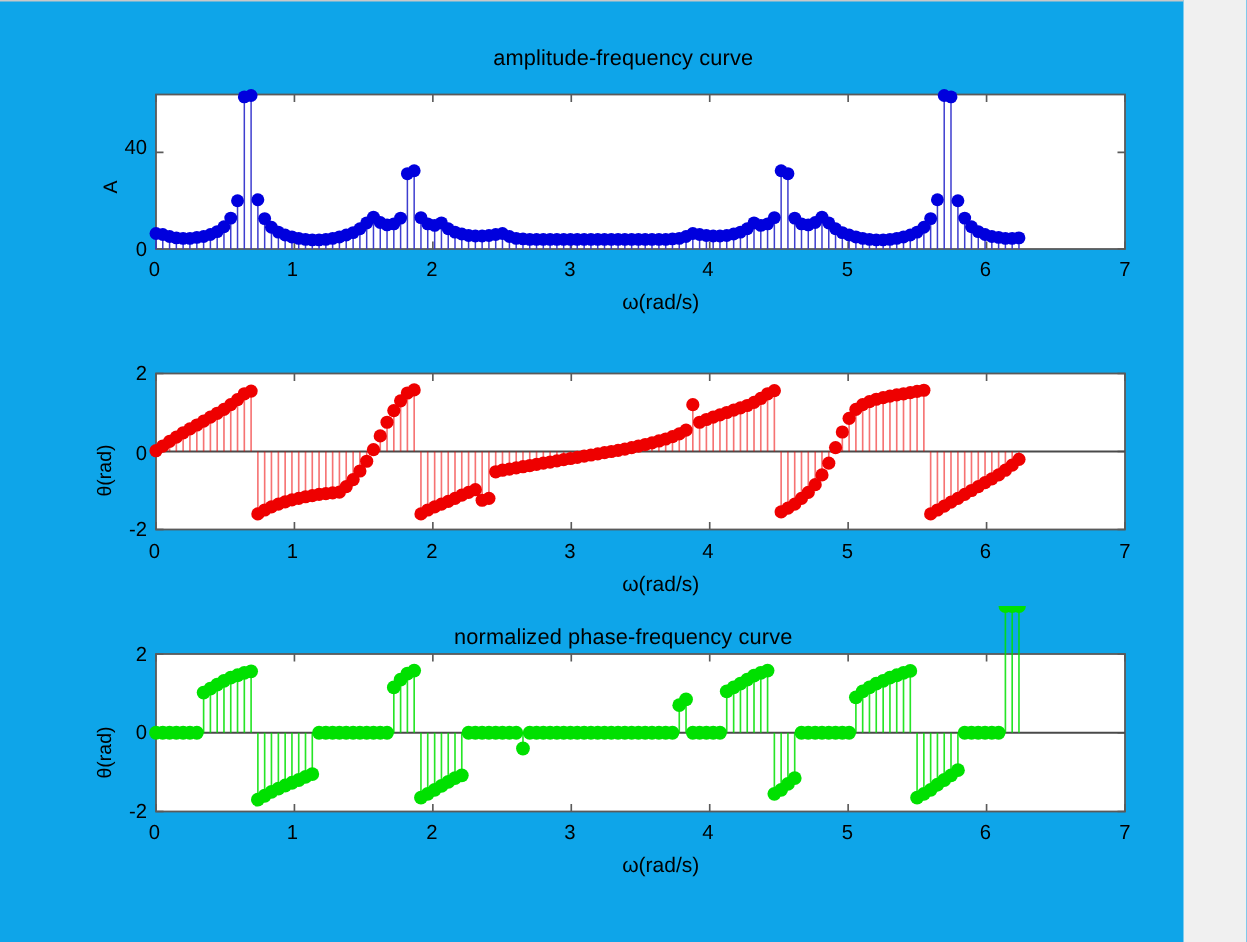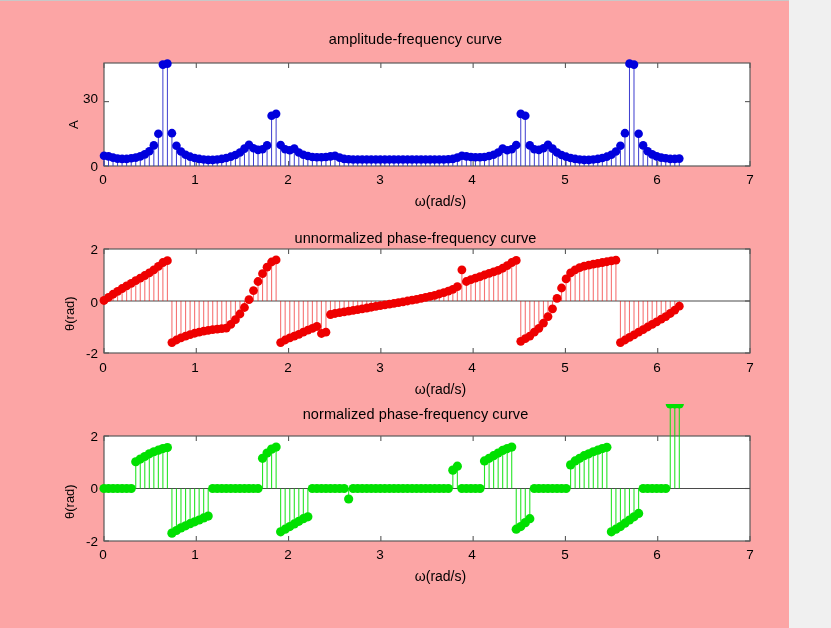--- a/index.html
+++ b/index.html
@@ -5,21 +5,21 @@
   html,body{margin:0;padding:0;}
   body{
     width:831px;height:628px;
     background:#f0f0f0;
     font-family:"Liberation Sans",sans-serif;
     overflow:hidden;
     position:relative;
   }
   #figure{
     position:absolute;left:0;top:0;width:789px;height:628px;
-    background:#fca5a5;
+    background:#0ea5e9;
     border-top:1px solid #c8c8c8;
     box-sizing:border-box;
   }
   .panel{position:absolute;left:0;width:831px;}
   .plot-title{
     position:absolute;width:831px;text-align:center;
     font-size:14.5px;color:#000;letter-spacing:0.1px;
   }
   .axes-svg{position:absolute;left:0;top:0;}
   .axlabel-x{
@@ -41,21 +41,21 @@
   .tl-y{transform:translateY(-50%);text-align:right;}
 </style>
 </head>
 <body>
 
 <div id="figure">
 
   <div class="panel" style="top:0;height:215px;">
     <div class="plot-title" style="top:30px;">amplitude-frequency curve</div>
     <div class="axlabel-y" style="left:66px;top:128px;">A</div>
-    <div class="ticklabel tl-y" style="left:80px;top:97px;width:18px;">30</div>
+    <div class="ticklabel tl-y" style="left:80px;top:97px;width:18px;">40</div>
     <div class="ticklabel tl-y" style="left:80px;top:165px;width:18px;">0</div>
     <div class="ticklabel tl-x" style="left:103px;top:171px;">0</div>
     <div class="ticklabel tl-x" style="left:195px;top:171px;">1</div>
     <div class="ticklabel tl-x" style="left:288px;top:171px;">2</div>
     <div class="ticklabel tl-x" style="left:380px;top:171px;">3</div>
     <div class="ticklabel tl-x" style="left:472px;top:171px;">4</div>
     <div class="ticklabel tl-x" style="left:565px;top:171px;">5</div>
     <div class="ticklabel tl-x" style="left:657px;top:171px;">6</div>
     <div class="ticklabel tl-x" style="left:750px;top:171px;">7</div>
     <div class="axlabel-x" style="top:192px;">ω(rad/s)</div>
@@ -336,21 +336,20 @@
           <circle cx="661.2211428571429" cy="156.63125" r="4.3" fill="#0000dd"></circle>
           <circle cx="665.7431428571429" cy="157.275" r="4.3" fill="#0000dd"></circle>
           <circle cx="670.2651428571428" cy="157.91875" r="4.3" fill="#0000dd"></circle>
           <circle cx="674.7871428571428" cy="157.91875" r="4.3" fill="#0000dd"></circle>
           <circle cx="679.3091428571429" cy="157.596875" r="4.3" fill="#0000dd"></circle>
         </g>
       </svg>
   </div>
 
   <div class="panel" style="top:215px;height:190px;">
-    <div class="plot-title" style="top:14px;">unnormalized phase-frequency curve</div>
     <div class="axlabel-y" style="left:62px;top:115px;">θ(rad)</div>
     <div class="ticklabel tl-y" style="left:76px;top:33px;width:22px;">2</div>
     <div class="ticklabel tl-y" style="left:76px;top:86px;width:22px;">0</div>
     <div class="ticklabel tl-y" style="left:72px;top:137px;width:26px;">-2</div>
     <div class="ticklabel tl-x" style="left:103px;top:144px;">0</div>
     <div class="ticklabel tl-x" style="left:195px;top:144px;">1</div>
     <div class="ticklabel tl-x" style="left:288px;top:144px;">2</div>
     <div class="ticklabel tl-x" style="left:380px;top:144px;">3</div>
     <div class="ticklabel tl-x" style="left:472px;top:144px;">4</div>
     <div class="ticklabel tl-x" style="left:565px;top:144px;">5</div>
@@ -637,21 +636,21 @@
           <circle cx="661.2211428571429" cy="103.19999999999999" r="4.4" fill="#ee0000"></circle>
           <circle cx="665.7431428571429" cy="100.6" r="4.4" fill="#ee0000"></circle>
           <circle cx="670.2651428571428" cy="97.47999999999999" r="4.4" fill="#ee0000"></circle>
           <circle cx="674.7871428571428" cy="94.1" r="4.4" fill="#ee0000"></circle>
           <circle cx="679.3091428571429" cy="90.19999999999999" r="4.4" fill="#ee0000"></circle>
         </g>
       </svg>
   </div>
 
   <div class="panel" style="top:403px;height:200px;">
-    <div class="plot-title" style="top:2px;">normalized phase-frequency curve</div>
+    <div class="plot-title" style="top:13px;">normalized phase-frequency curve</div>
     <div class="axlabel-y" style="left:62px;top:115px;">θ(rad)</div>
     <div class="ticklabel tl-y" style="left:76px;top:32px;width:22px;">2</div>
     <div class="ticklabel tl-y" style="left:76px;top:84px;width:22px;">0</div>
     <div class="ticklabel tl-y" style="left:72px;top:137px;width:26px;">-2</div>
     <div class="ticklabel tl-x" style="left:103px;top:143px;">0</div>
     <div class="ticklabel tl-x" style="left:195px;top:143px;">1</div>
     <div class="ticklabel tl-x" style="left:288px;top:143px;">2</div>
     <div class="ticklabel tl-x" style="left:380px;top:143px;">3</div>
     <div class="ticklabel tl-x" style="left:472px;top:143px;">4</div>
     <div class="ticklabel tl-x" style="left:565px;top:143px;">5</div>

